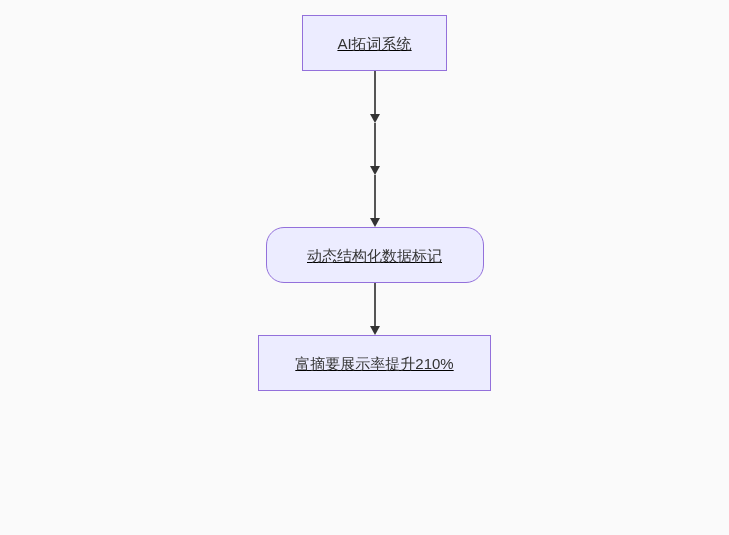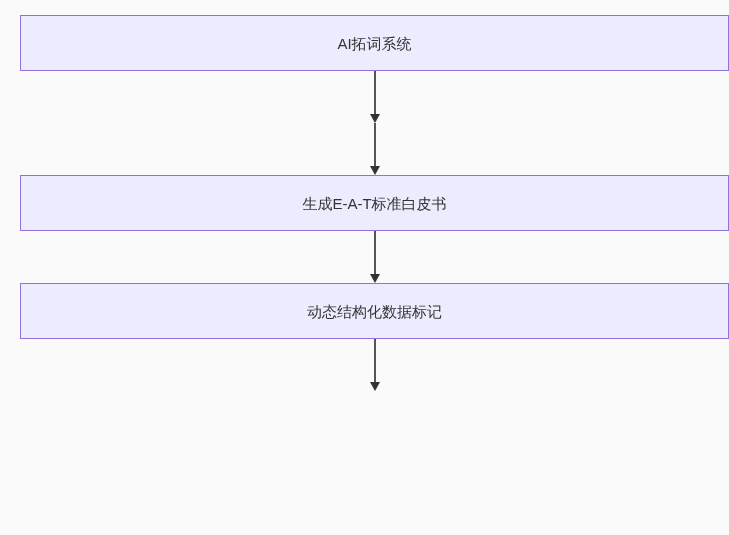--- a/index.html
+++ b/index.html
@@ -15,40 +15,42 @@
   }
   .canvas {
     position: relative;
     width: 729px;
     height: 535px;
     box-sizing: border-box;
     padding-top: 15px;
     padding-left: 20px; 
     display: flex;
     flex-direction: column;
+    align-items: center;
+    text-decoration: underline;
   }
   .node {
     background: #ECECFF;
     border: 1.5px solid #9370DB;
     color: #333333;
     font-size: 15px;
     line-height: 1;
     height: 56px;
     box-sizing: border-box;
     display: flex;
     align-items: center;
     justify-content: center;
     padding: 0 20px;
     white-space: nowrap;
   }
   
   .node.n1 { min-width: 145px; }
   .node.n2 { min-width: 195px; }
   .node.n3 { min-width: 223px; }
-  .node.n4 { min-width: 218px; }
+  .node.n4 { min-width: 218px; border-radius: 18px; }
   .node.n5 { min-width: 233px; }
 
   .arrow {
     height: 52px;
     display: flex;
     flex-direction: column;
     align-items: center;
   }
   .arrow-line {
     flex: 1 1 auto;
@@ -76,32 +78,32 @@
     <div class="arrow-line"></div>
     <div class="arrow-head"></div>
   </div>
 
 
   <div class="arrow">
     <div class="arrow-line"></div>
     <div class="arrow-head"></div>
   </div>
 
-  <div class="node n3">
-    <span>生成E-A-T标准白皮书</span>
-  </div>
 
   <div class="arrow">
     <div class="arrow-line"></div>
     <div class="arrow-head"></div>
   </div>
 
   <div class="node n4">
     <span>动态结构化数据标记</span>
   </div>
 
   <div class="arrow">
     <div class="arrow-line"></div>
     <div class="arrow-head"></div>
   </div>
 
+  <div class="node n5">
+    <span>富摘要展示率提升210%</span>
+  </div>
 
 </div>
 
 </body></html>

